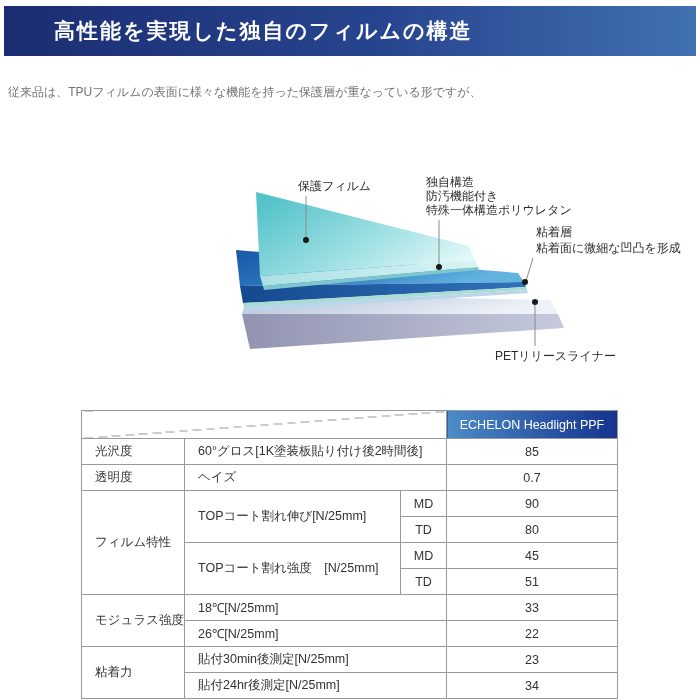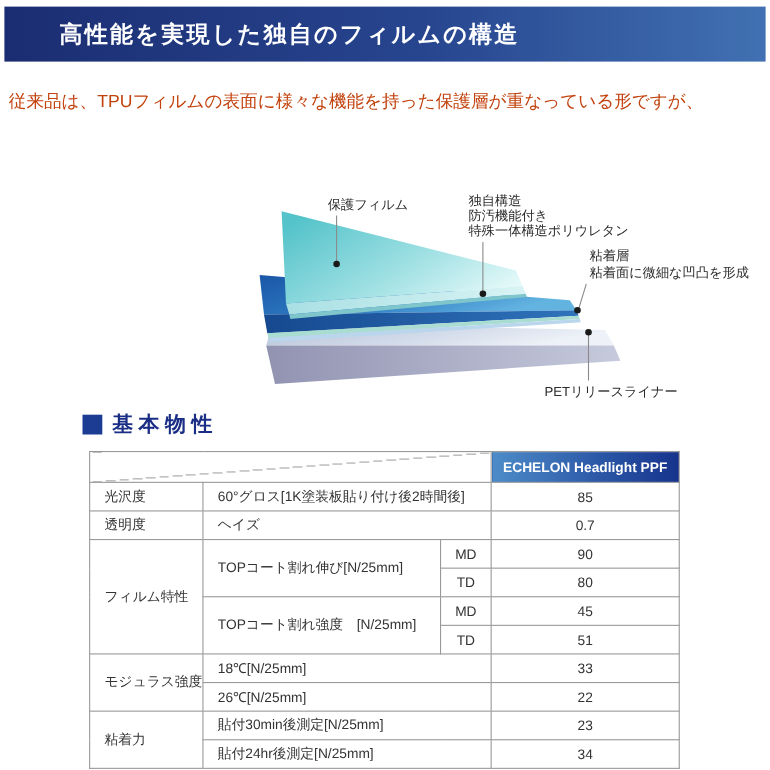--- a/index.html
+++ b/index.html
@@ -8,21 +8,21 @@
 
   
   .banner { position:absolute; top:6px; left:4px; width:692px; height:50px;
             background:linear-gradient(90deg,#1b2d72 0%,#27458f 55%,#4171b2 100%);
             display:flex; align-items:center; }
   .banner-title { color:#fff; font-family:"Liberation Serif","DejaVu Serif",serif;
                   font-weight:bold; font-size:21px; letter-spacing:2px; padding-left:30px; white-space:nowrap;margin-left:20px; }
 
   
   .intro { position:absolute; top:78px; left:8px; width:688px;
-           font-size:16px; line-height:29px; color:#c2410c; font-weight:500; }
+           font-size:12px; line-height:29px; color:#737373; font-weight:500; }
   .intro div { white-space:nowrap; }
 
   
   .diagram { position:absolute; top:170px; left:228px; width:470px; height:207px; }
   .diagram svg { display:block; }
   .dlabel { font-size:12px; fill:#2b2b2b; font-family:"Liberation Sans",sans-serif; }
 
   
   .section { position:absolute; top:373px; left:75px; display:flex; align-items:center; }
   .section-square { width:18px; height:18px; background:#1c3c94; }
@@ -32,21 +32,21 @@
   
   .spec-table { position:absolute; top:410px; left:81px; border-collapse:collapse;
                 font-size:12.5px; color:#333; table-layout:fixed; }
   .spec-table td { border:1px solid #999; height:26px; padding:0 0 0 13px; text-align:left;
                    overflow:hidden; white-space:nowrap; }
   .spec-table td.c { text-align:center; padding:0; }
   .spec-table tr.hdr td { height:28px; }
   td.diag { background:linear-gradient(to bottom right,
             transparent 49.4%, #999 49.4%, #999 50.6%, transparent 50.6%); }
   td.prod { background:linear-gradient(90deg,#4d8cc8 0%,#2a55a5 60%,#16338c 100%);
-            color:#fff; font-weight:bold; }
+            color:#fff; font-weight:normal; }
 </style>
 </head>
 <body>
 
 <div id="page">
 
   <div class="banner">
     <div class="banner-title">高性能を実現した独自のフィルムの構造</div>
   </div>
 
@@ -120,24 +120,20 @@
       <text class="dlabel" x="70" y="20">保護フィルム</text>
       <text class="dlabel" x="198" y="16">独自構造</text>
       <text class="dlabel" x="198" y="30">防汚機能付き</text>
       <text class="dlabel" x="198" y="44">特殊一体構造ポリウレタン</text>
       <text class="dlabel" x="308" y="66">粘着層</text>
       <text class="dlabel" x="308" y="82">粘着面に微細な凹凸を形成</text>
       <text class="dlabel" x="267" y="190">PETリリースライナー</text>
     </svg>
   </div>
 
-  <div class="section">
-    <div class="section-square"></div>
-    <div class="section-title">基本物性</div>
-  </div>
 
   <table class="spec-table">
     <colgroup>
       <col style="width:103px">
         <col style="width:216px">
         <col style="width:46px">
         <col style="width:171px">
     </colgroup>
     <tbody>
         <tr class="hdr">

